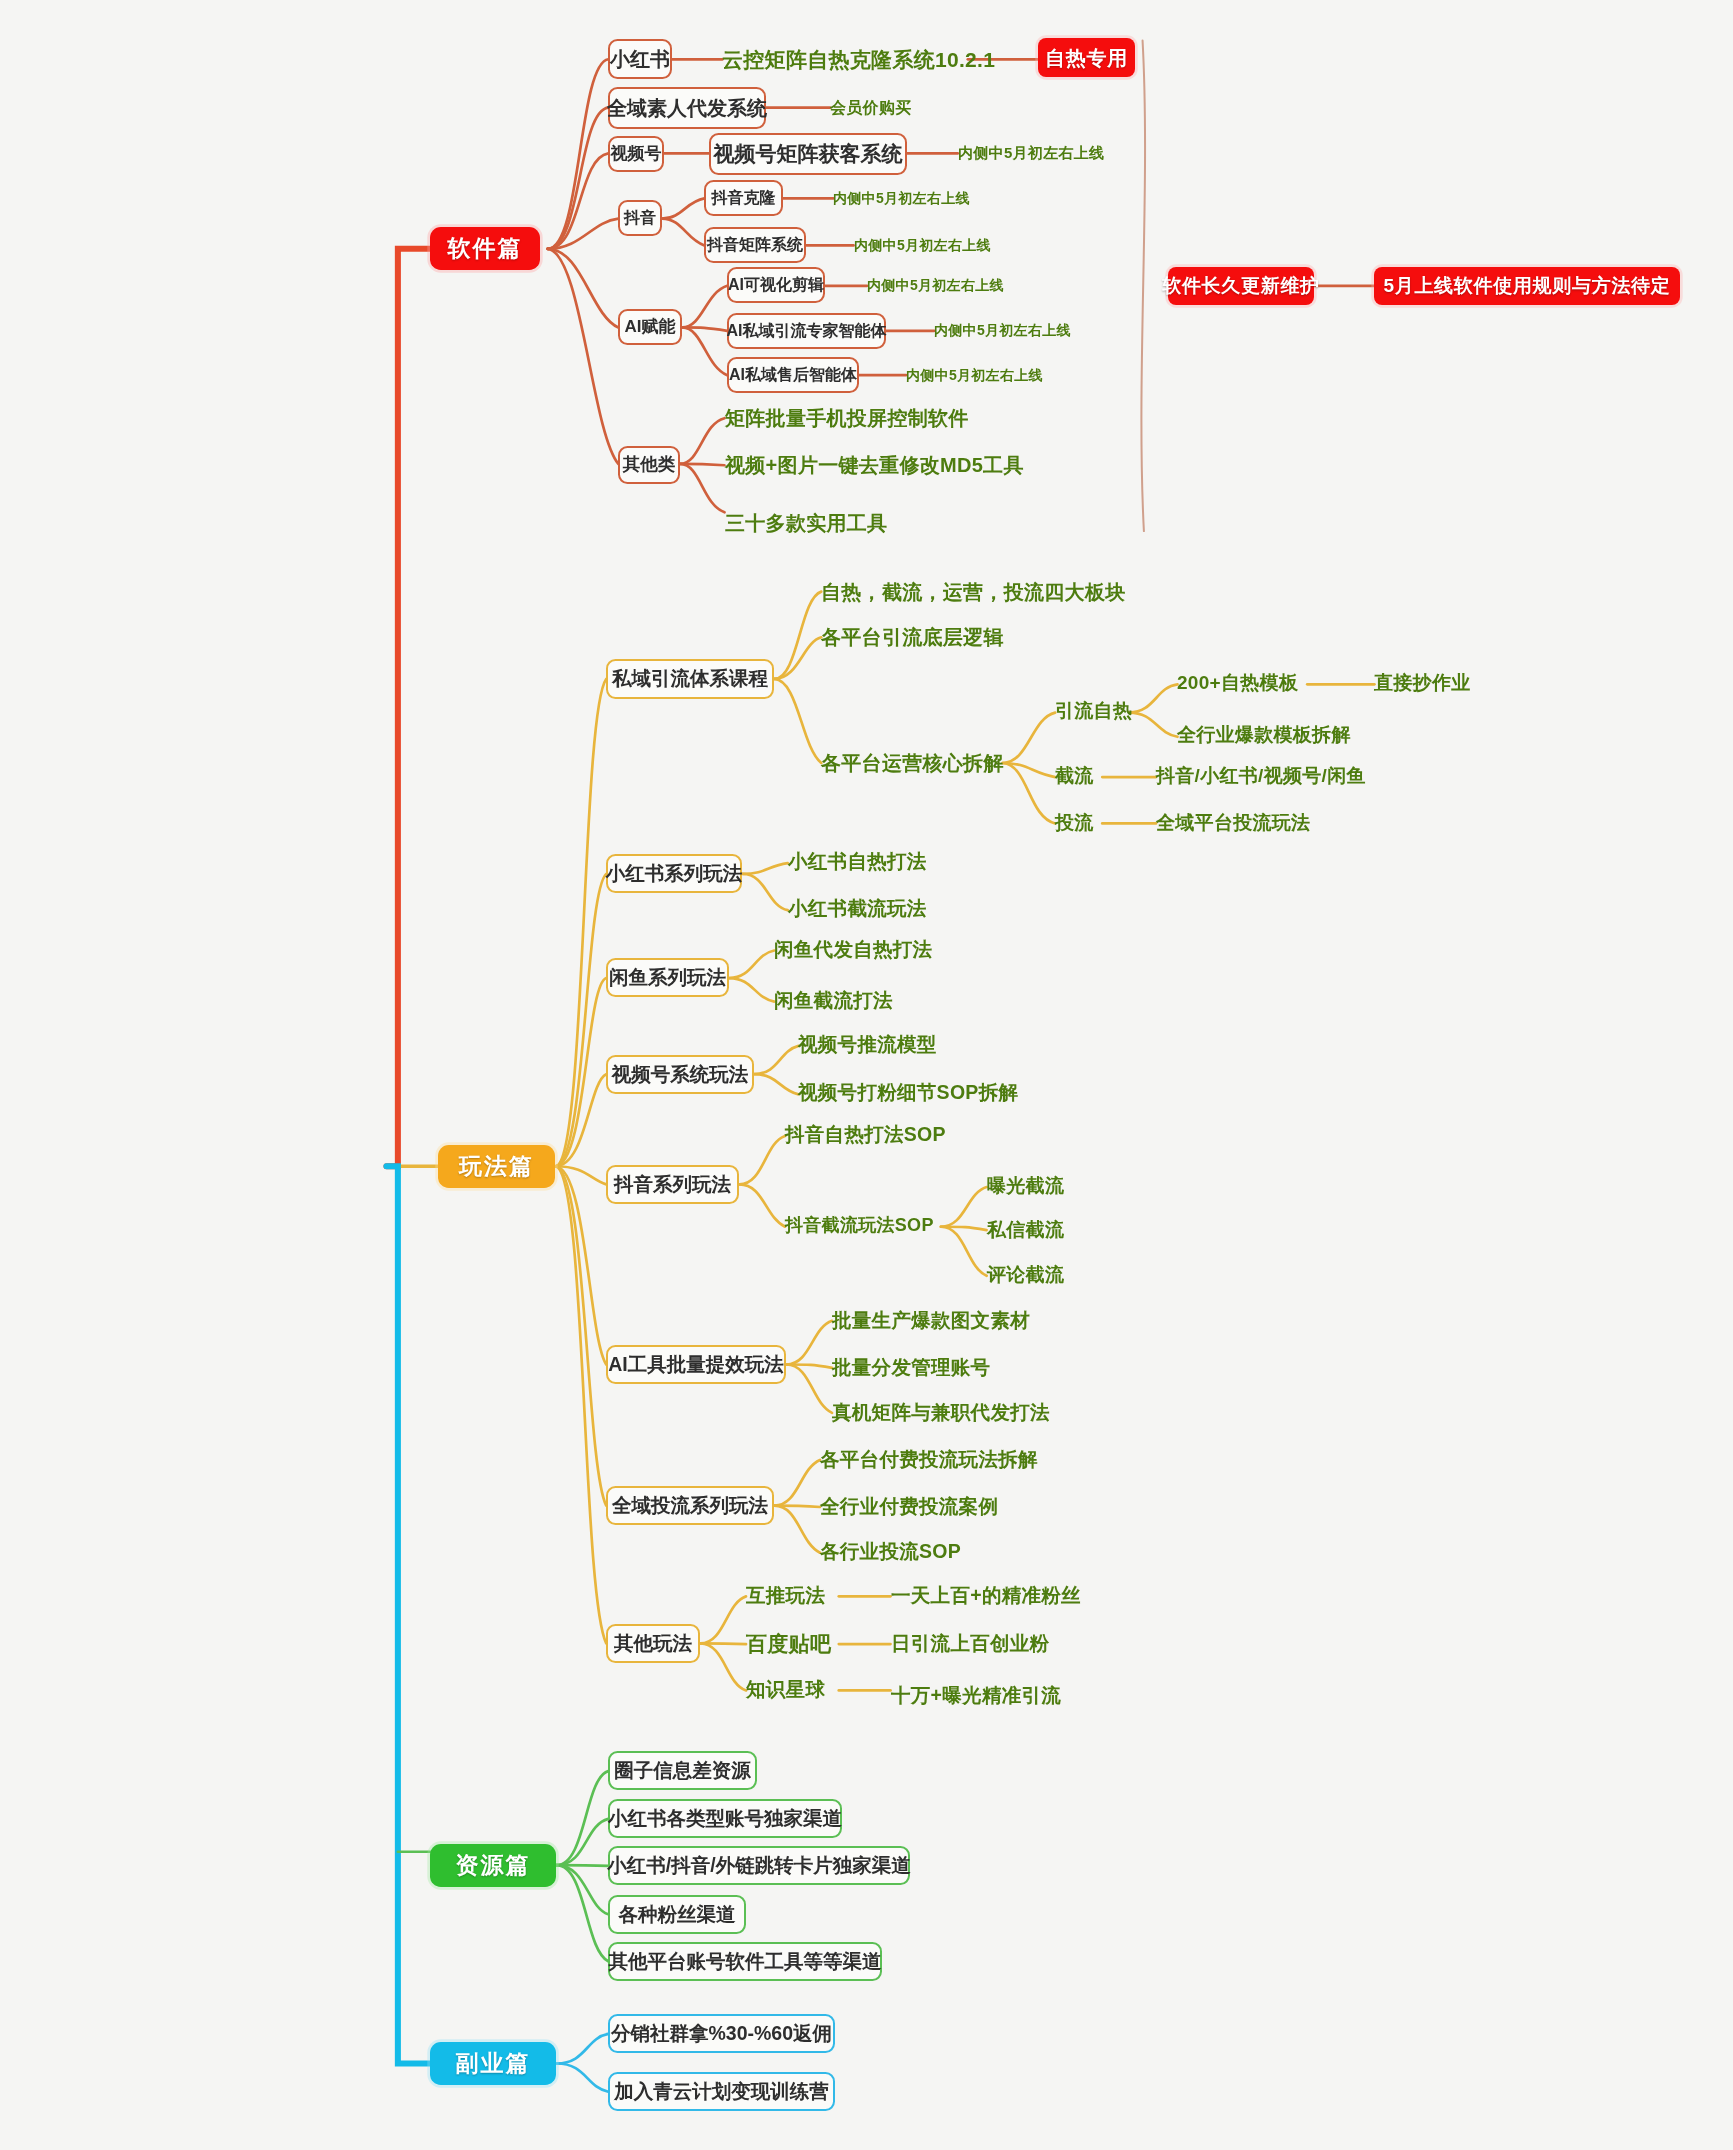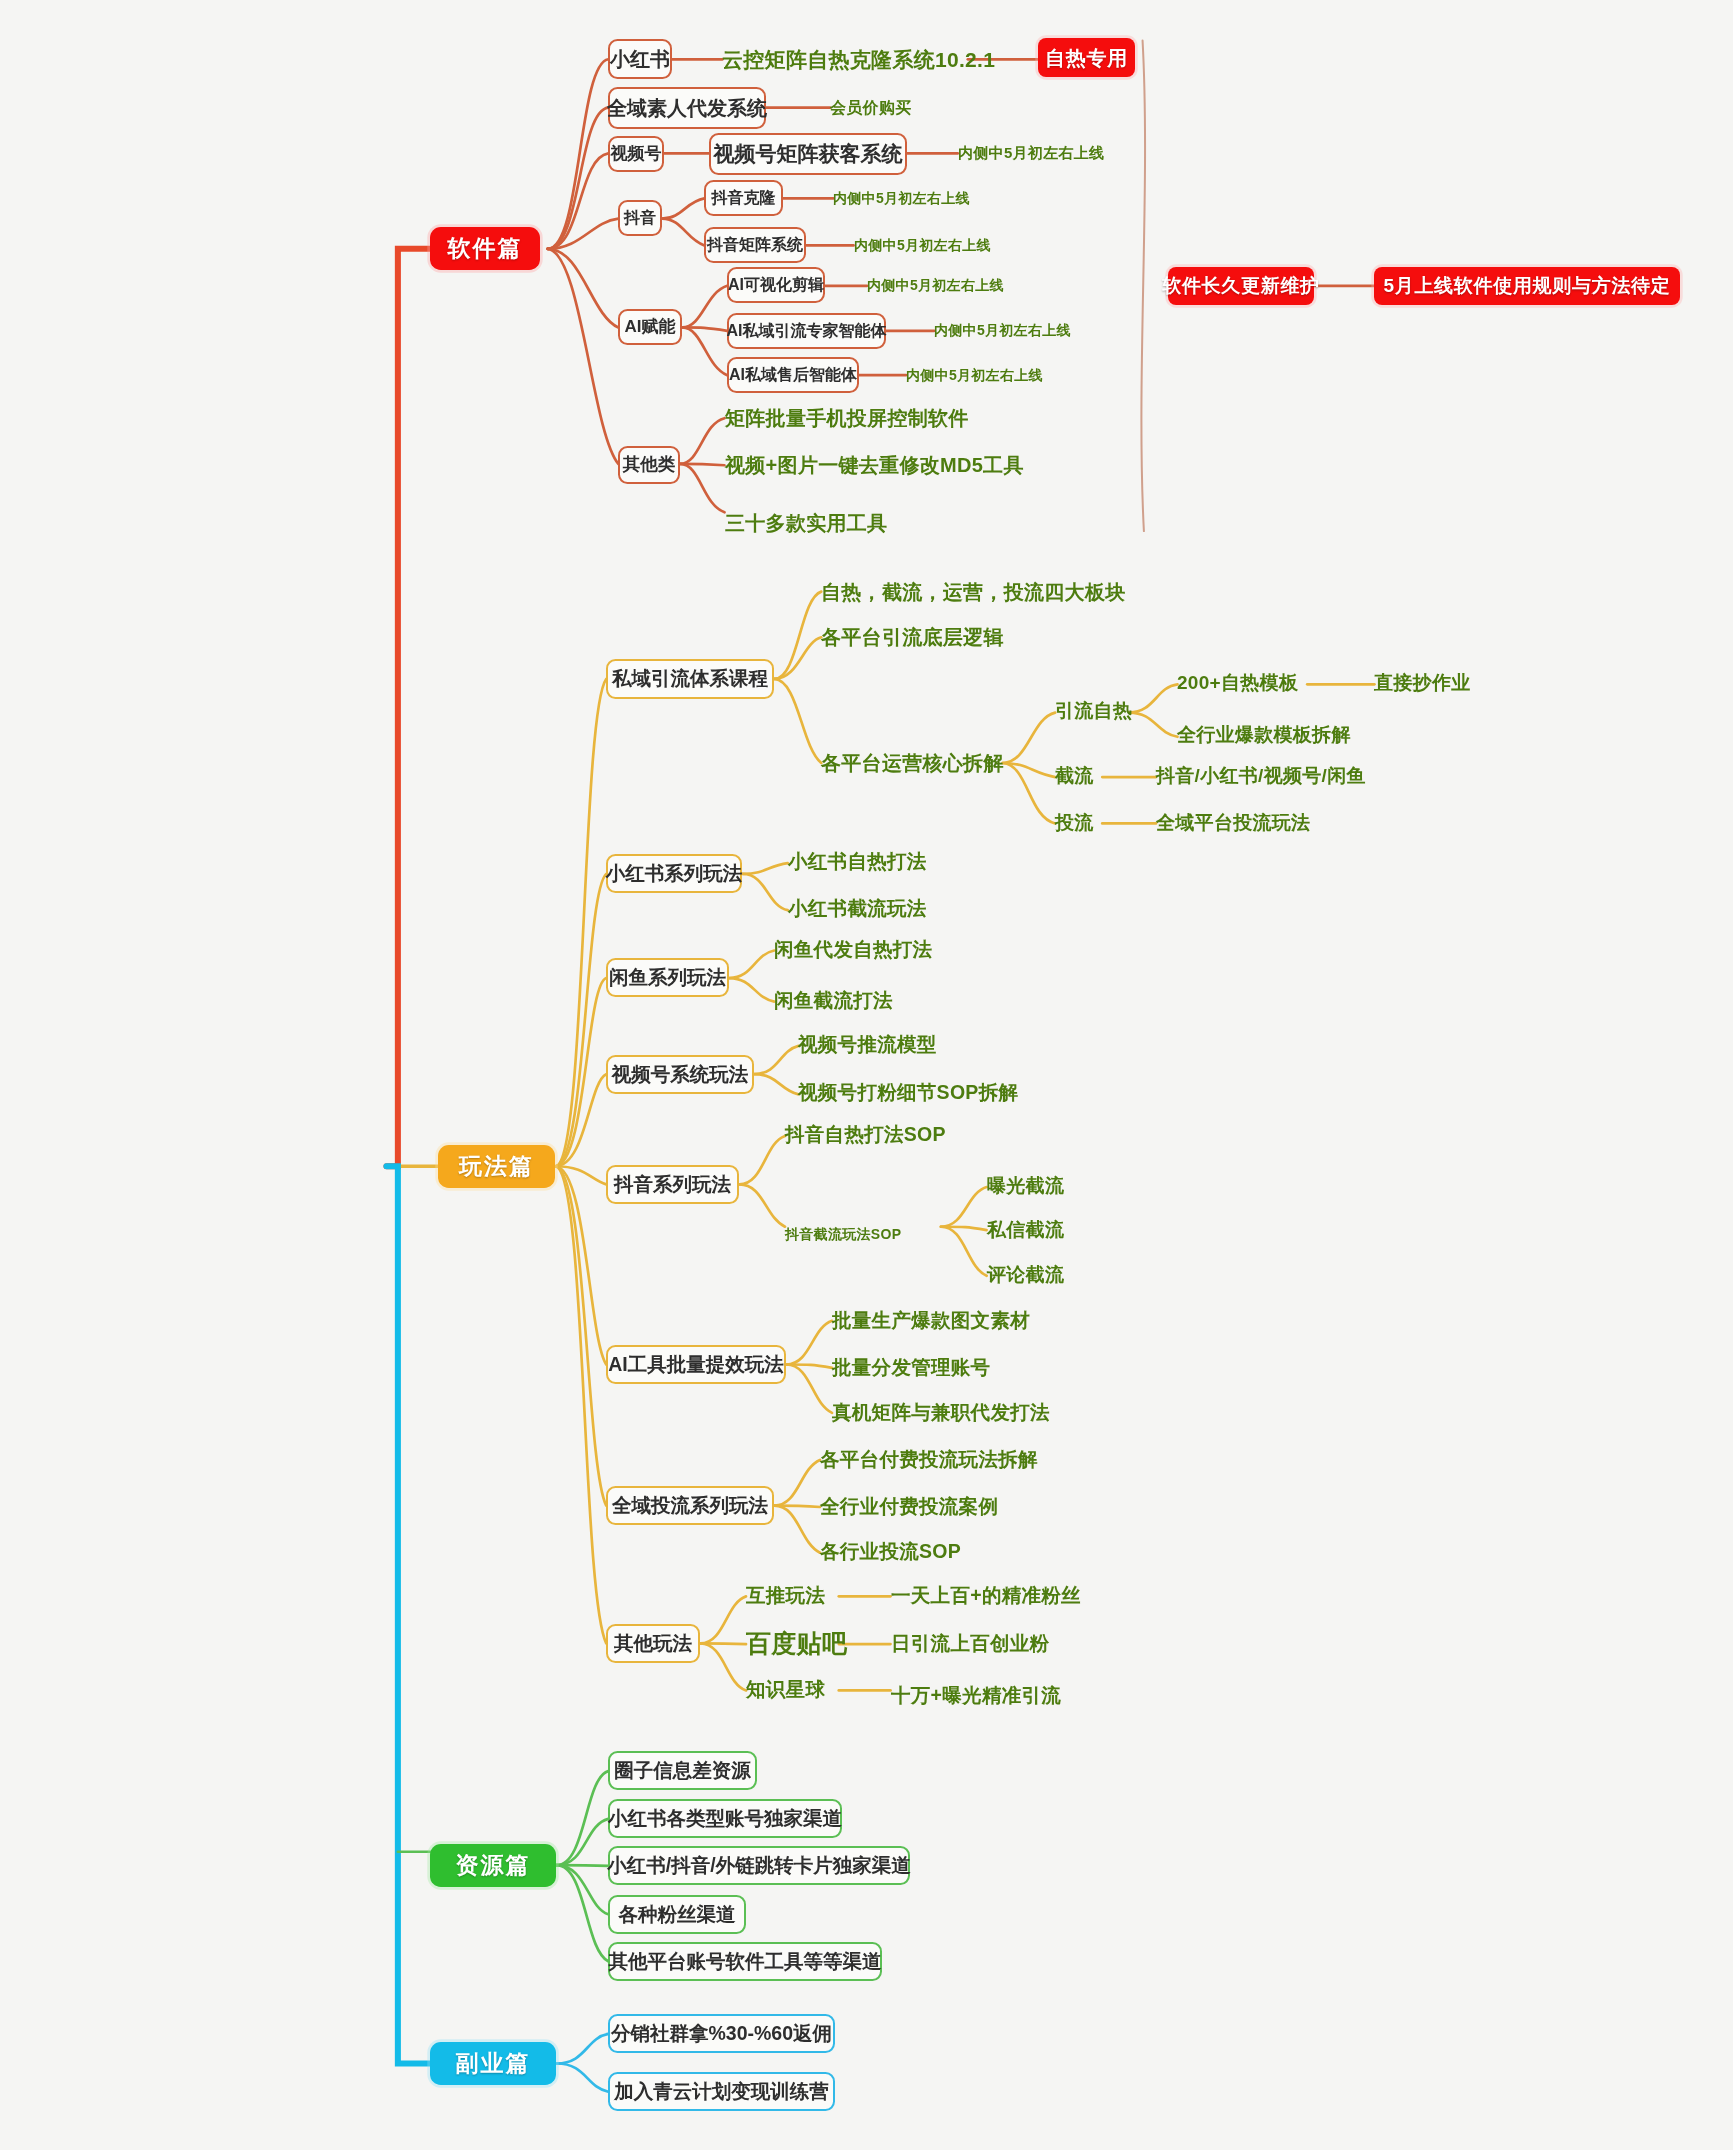--- a/index.html
+++ b/index.html
@@ -394,21 +394,21 @@
   <div class="node leaf" style="left:798px;top:1077px;height:32px;font-size:19.5px;">
     <span>视频号打粉细节SOP拆解</span>
   </div>
 
   <div class="node box yellow" style="left:606px;top:1165px;width:133px;height:39px;font-size:19.5px;">
     <span>抖音系列玩法</span>
   </div>
   <div class="node leaf" style="left:785px;top:1119px;height:32px;font-size:19.5px;">
     <span>抖音自热打法SOP</span>
   </div>
-  <div class="node leaf" style="left:785px;top:1210px;height:32px;font-size:14px;align-items:flex-end;">
+  <div class="node leaf" style="left:785px;top:1210px;height:32px;font-size:18px;">
     <span>抖音截流玩法SOP</span>
   </div>
   <div class="node leaf" style="left:987px;top:1171px;height:31px;font-size:19px;">
     <span>曝光截流</span>
   </div>
   <div class="node leaf" style="left:987px;top:1215px;height:31px;font-size:19px;">
     <span>私信截流</span>
   </div>
   <div class="node leaf" style="left:987px;top:1260px;height:31px;font-size:19px;">
     <span>评论截流</span>
@@ -442,21 +442,21 @@
 
   <div class="node box yellow" style="left:606px;top:1624px;width:94px;height:39px;font-size:19.5px;">
     <span>其他玩法</span>
   </div>
   <div class="node leaf" style="left:746px;top:1580px;height:32px;font-size:19.5px;">
     <span>互推玩法</span>
   </div>
   <div class="node leaf" style="left:891px;top:1580px;height:32px;font-size:19.5px;">
     <span>一天上百+的精准粉丝</span>
   </div>
-  <div class="node leaf" style="left:746px;top:1628px;height:32px;font-size:25px;">
+  <div class="node leaf" style="left:746px;top:1628px;height:32px;font-size:21px;">
     <span>百度贴吧</span>
   </div>
   <div class="node leaf" style="left:891px;top:1628px;height:32px;font-size:19.5px;">
     <span>日引流上百创业粉</span>
   </div>
   <div class="node leaf" style="left:746px;top:1674px;height:32px;font-size:19.5px;">
     <span>知识星球</span>
   </div>
   <div class="node leaf" style="left:891px;top:1674px;height:32px;font-size:19.5px;margin-top:6px;">
     <span>十万+曝光精准引流</span>

